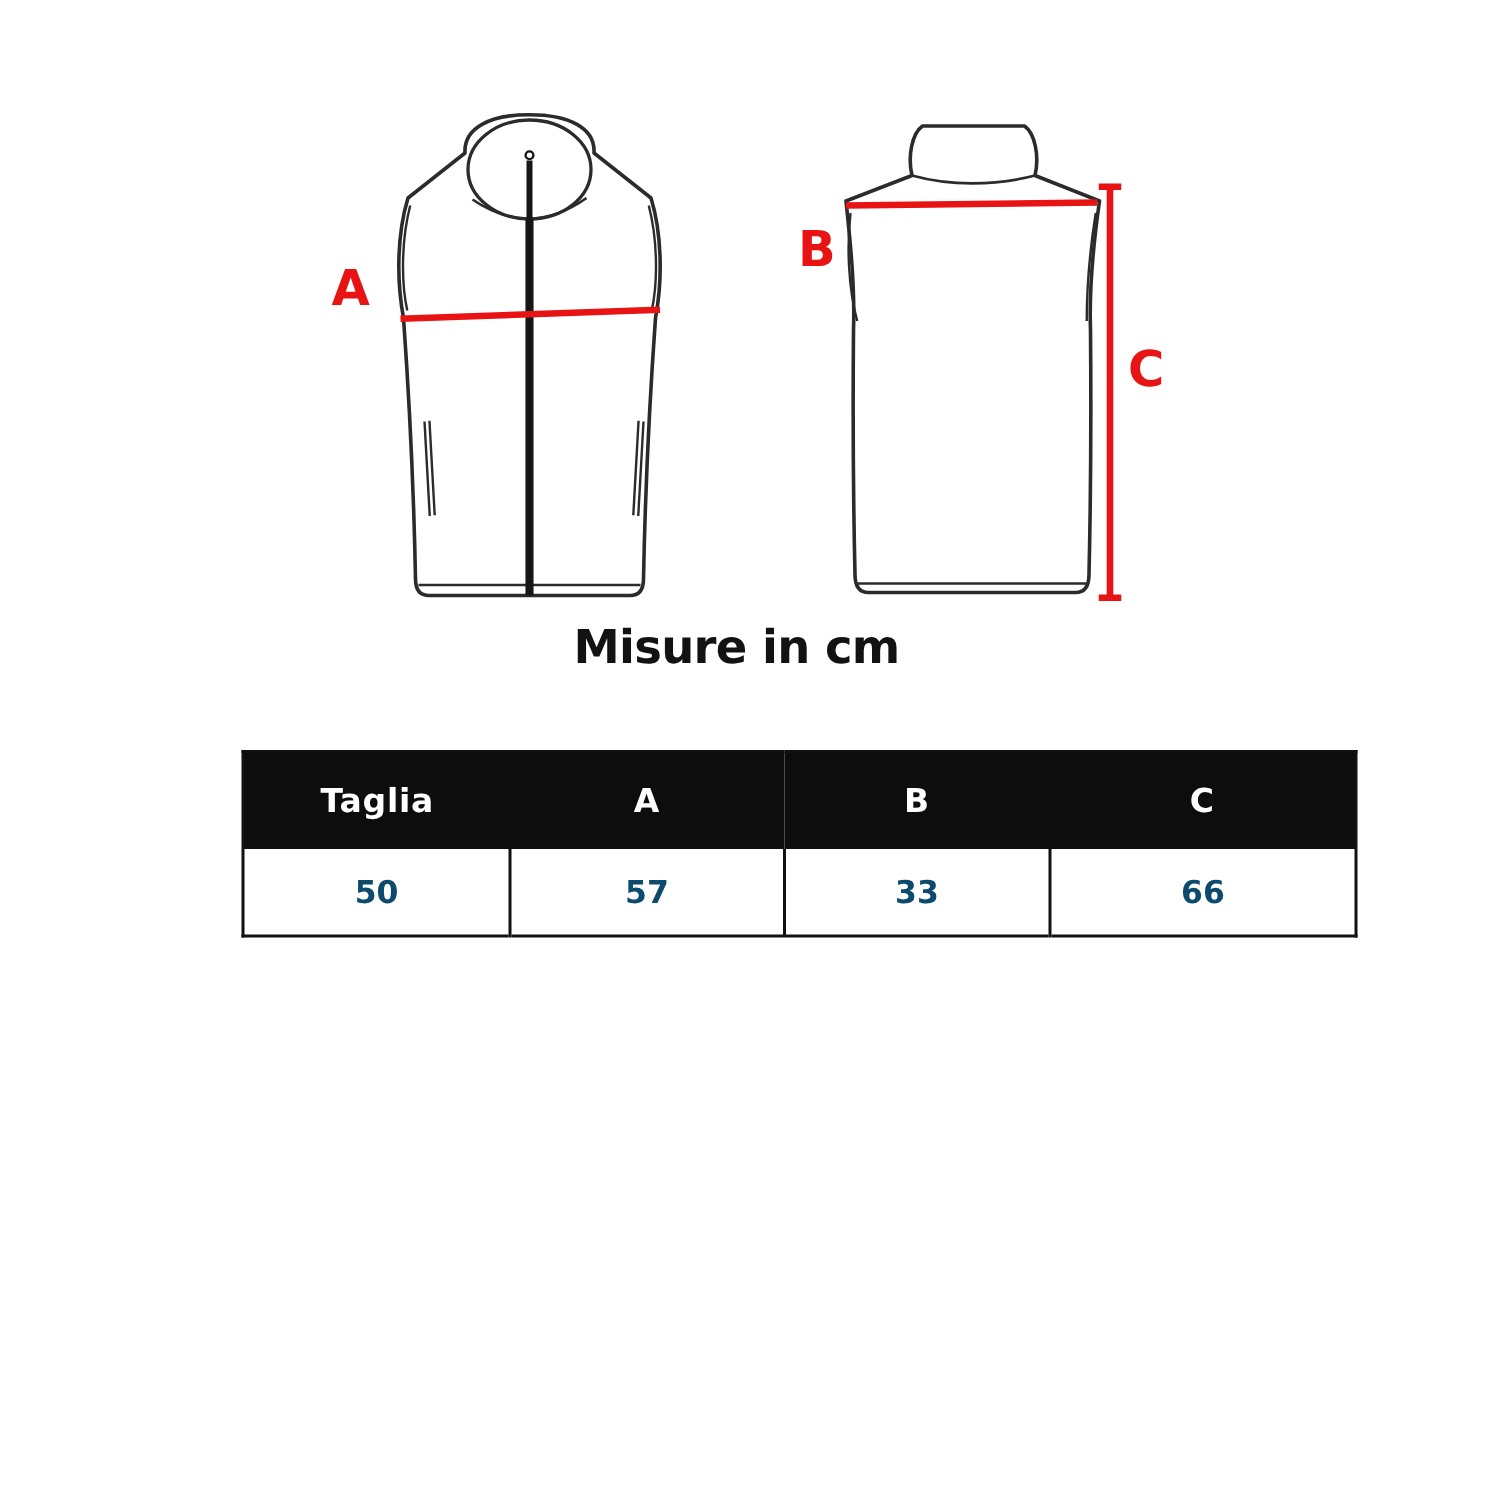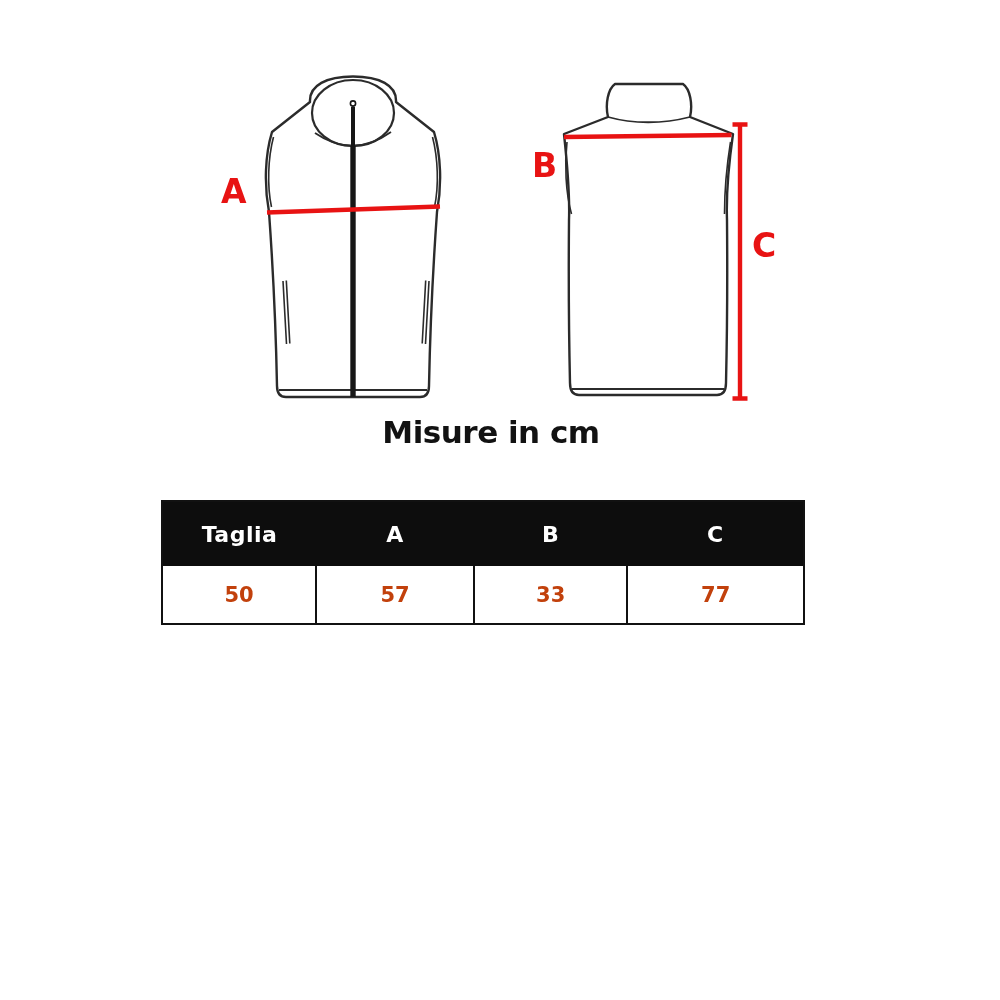--- a/index.html
+++ b/index.html
@@ -28,38 +28,38 @@
     width:1000px;
     text-align:center;
     font-size:31px;
     font-weight:bold;
     letter-spacing:-0.5px;
     color:#121212;
   }
   .size-table{
     position:absolute;
     left:161px;top:500px;
-    width:644px;
+    width:744px;
     border-collapse:collapse;
     border:2px solid #111;
     table-layout:fixed;
   }
   .size-table th{
     background:#0d0d0d;
     color:#ffffff;
     height:62px;
     font-size:22px;
     font-weight:bold;
     text-align:center;
     vertical-align:middle;
     letter-spacing:0.5px;
   }
   .size-table td{
     background:#ffffff;
-    color:#c2410c;
+    color:#0c4a6e;
     height:55px;
     font-size:21px;
     font-weight:bold;
     text-align:center;
     vertical-align:middle;
   }
   .size-table td + td{border-left:2px solid #111;margin-top:20px;}
 </style>
 </head>
 <body>
@@ -137,18 +137,18 @@
         <th>A</th>
         <th>B</th>
         <th>C</th>
       </tr>
     </thead>
     <tbody>
       <tr>
         <td>50</td>
         <td>57</td>
         <td>33</td>
-        <td>77</td>
+        <td>66</td>
       </tr>
     </tbody>
   </table>
 
 </div>
 
 </body></html>

